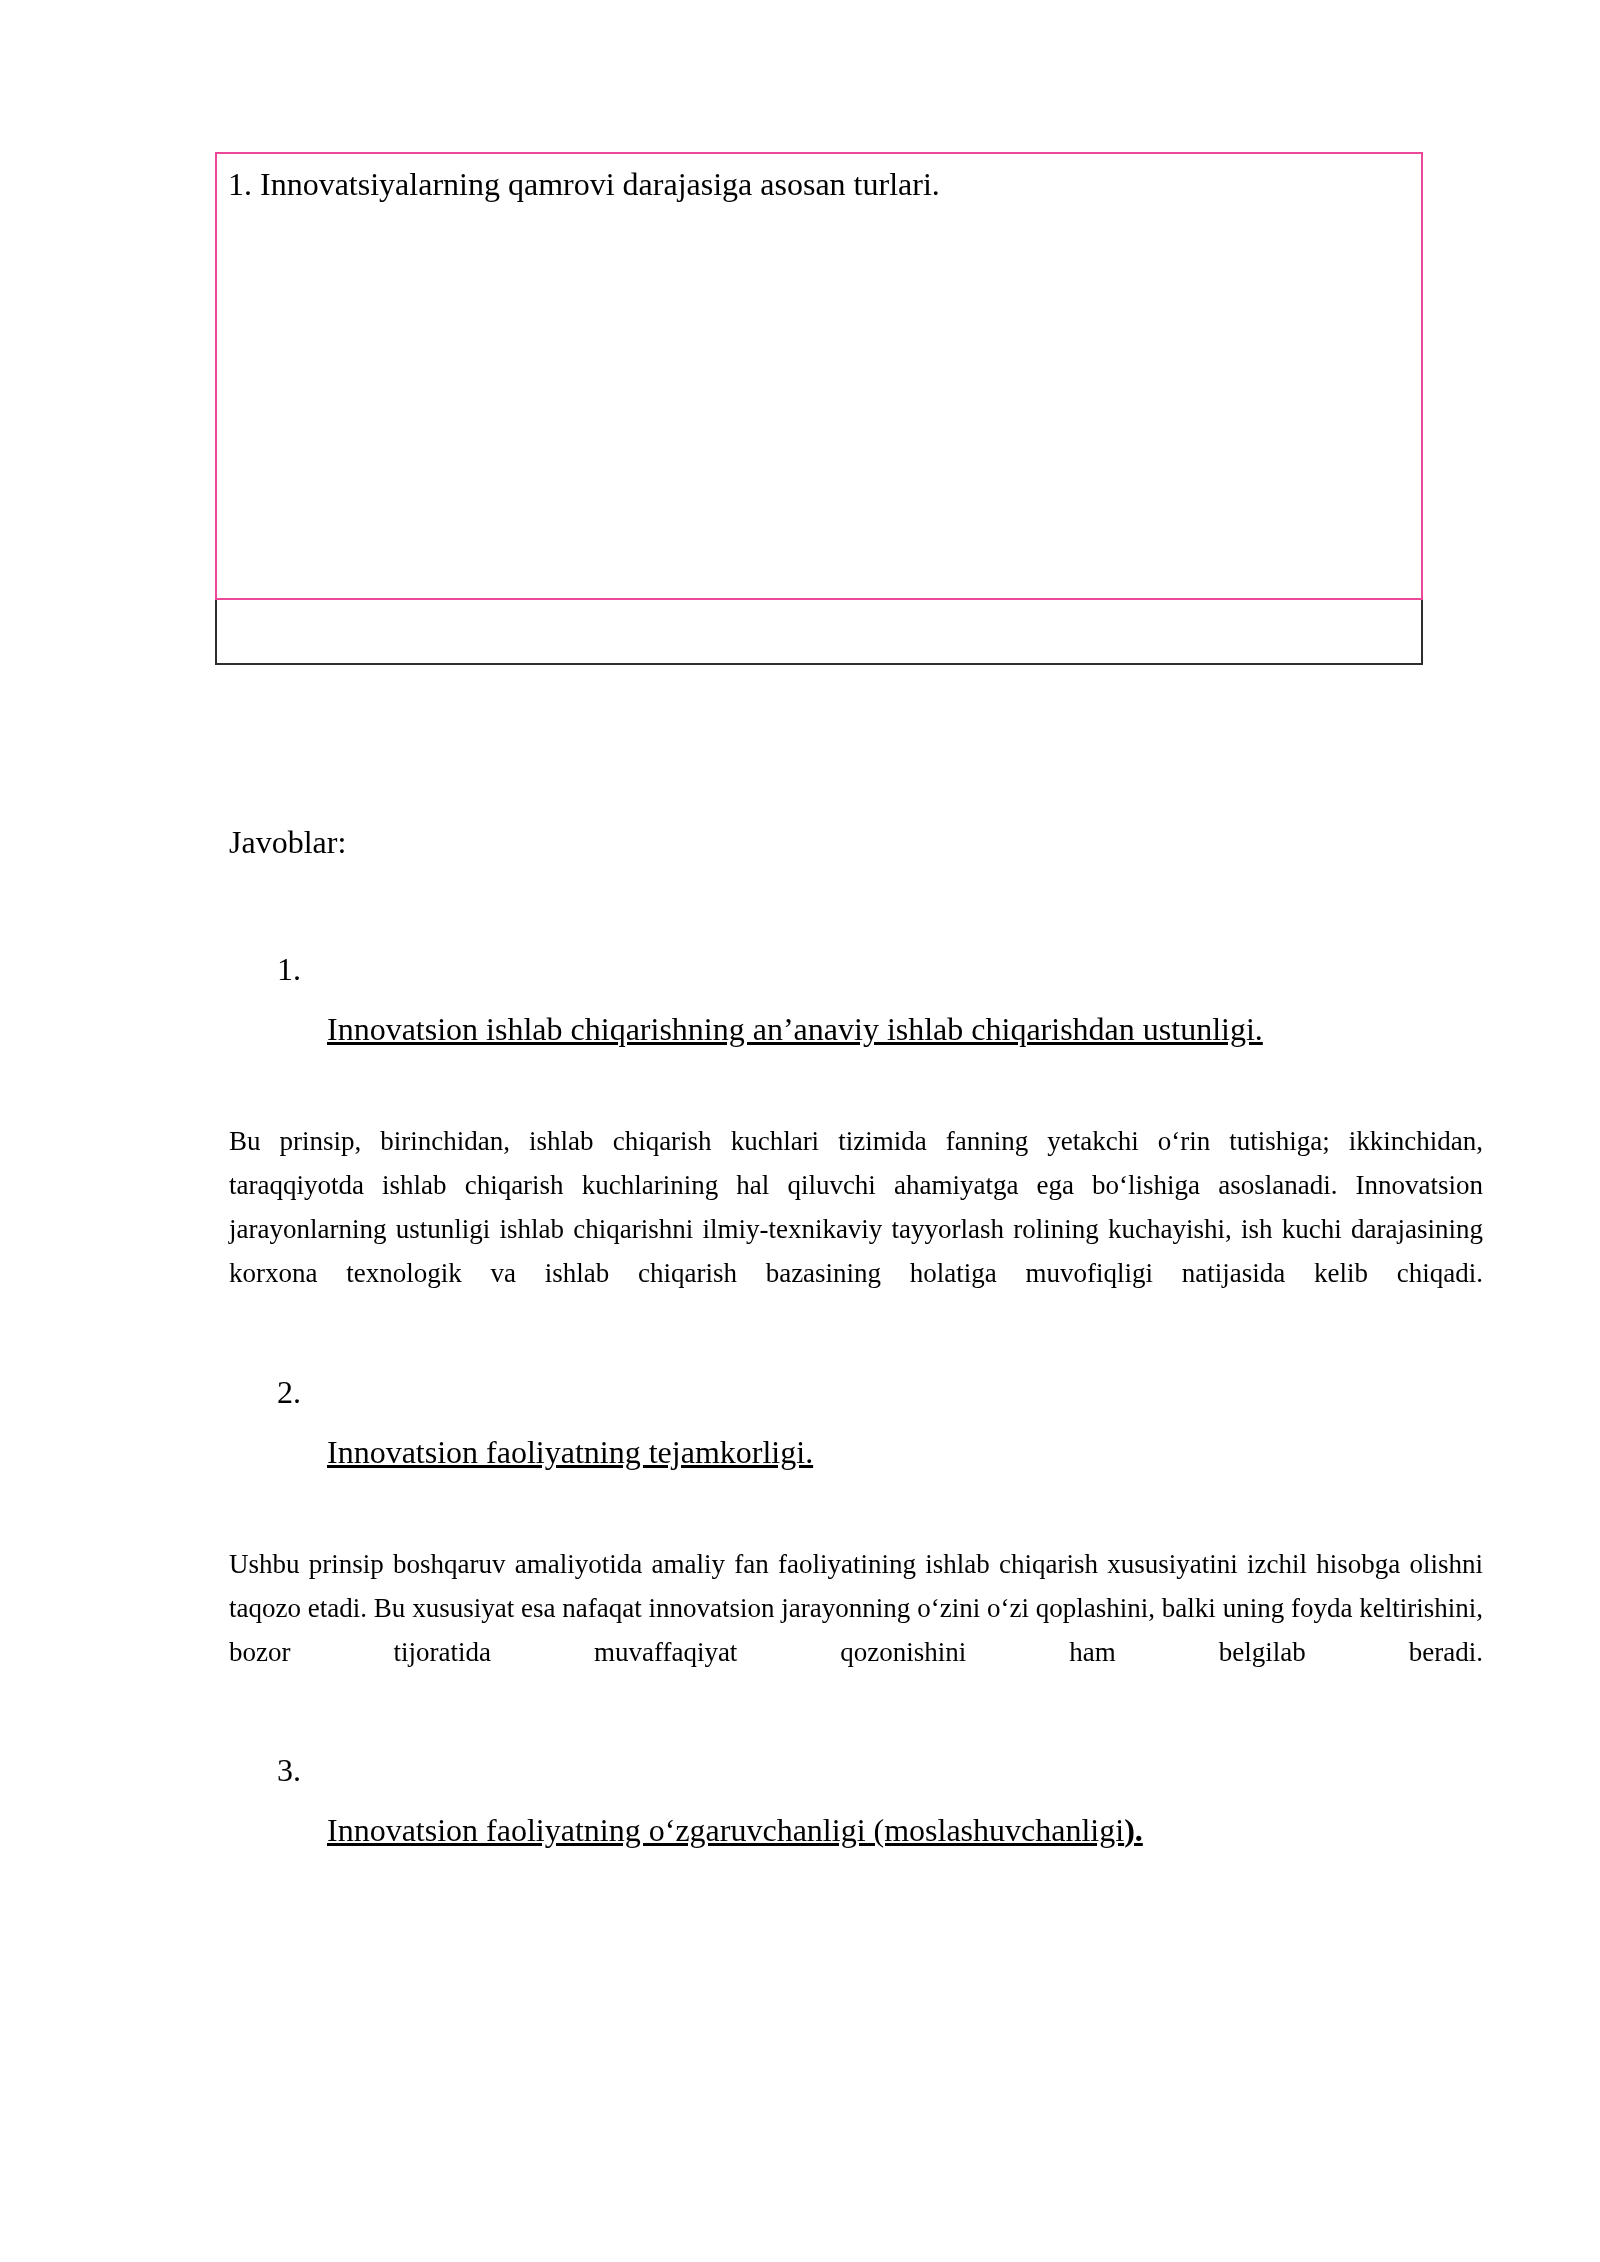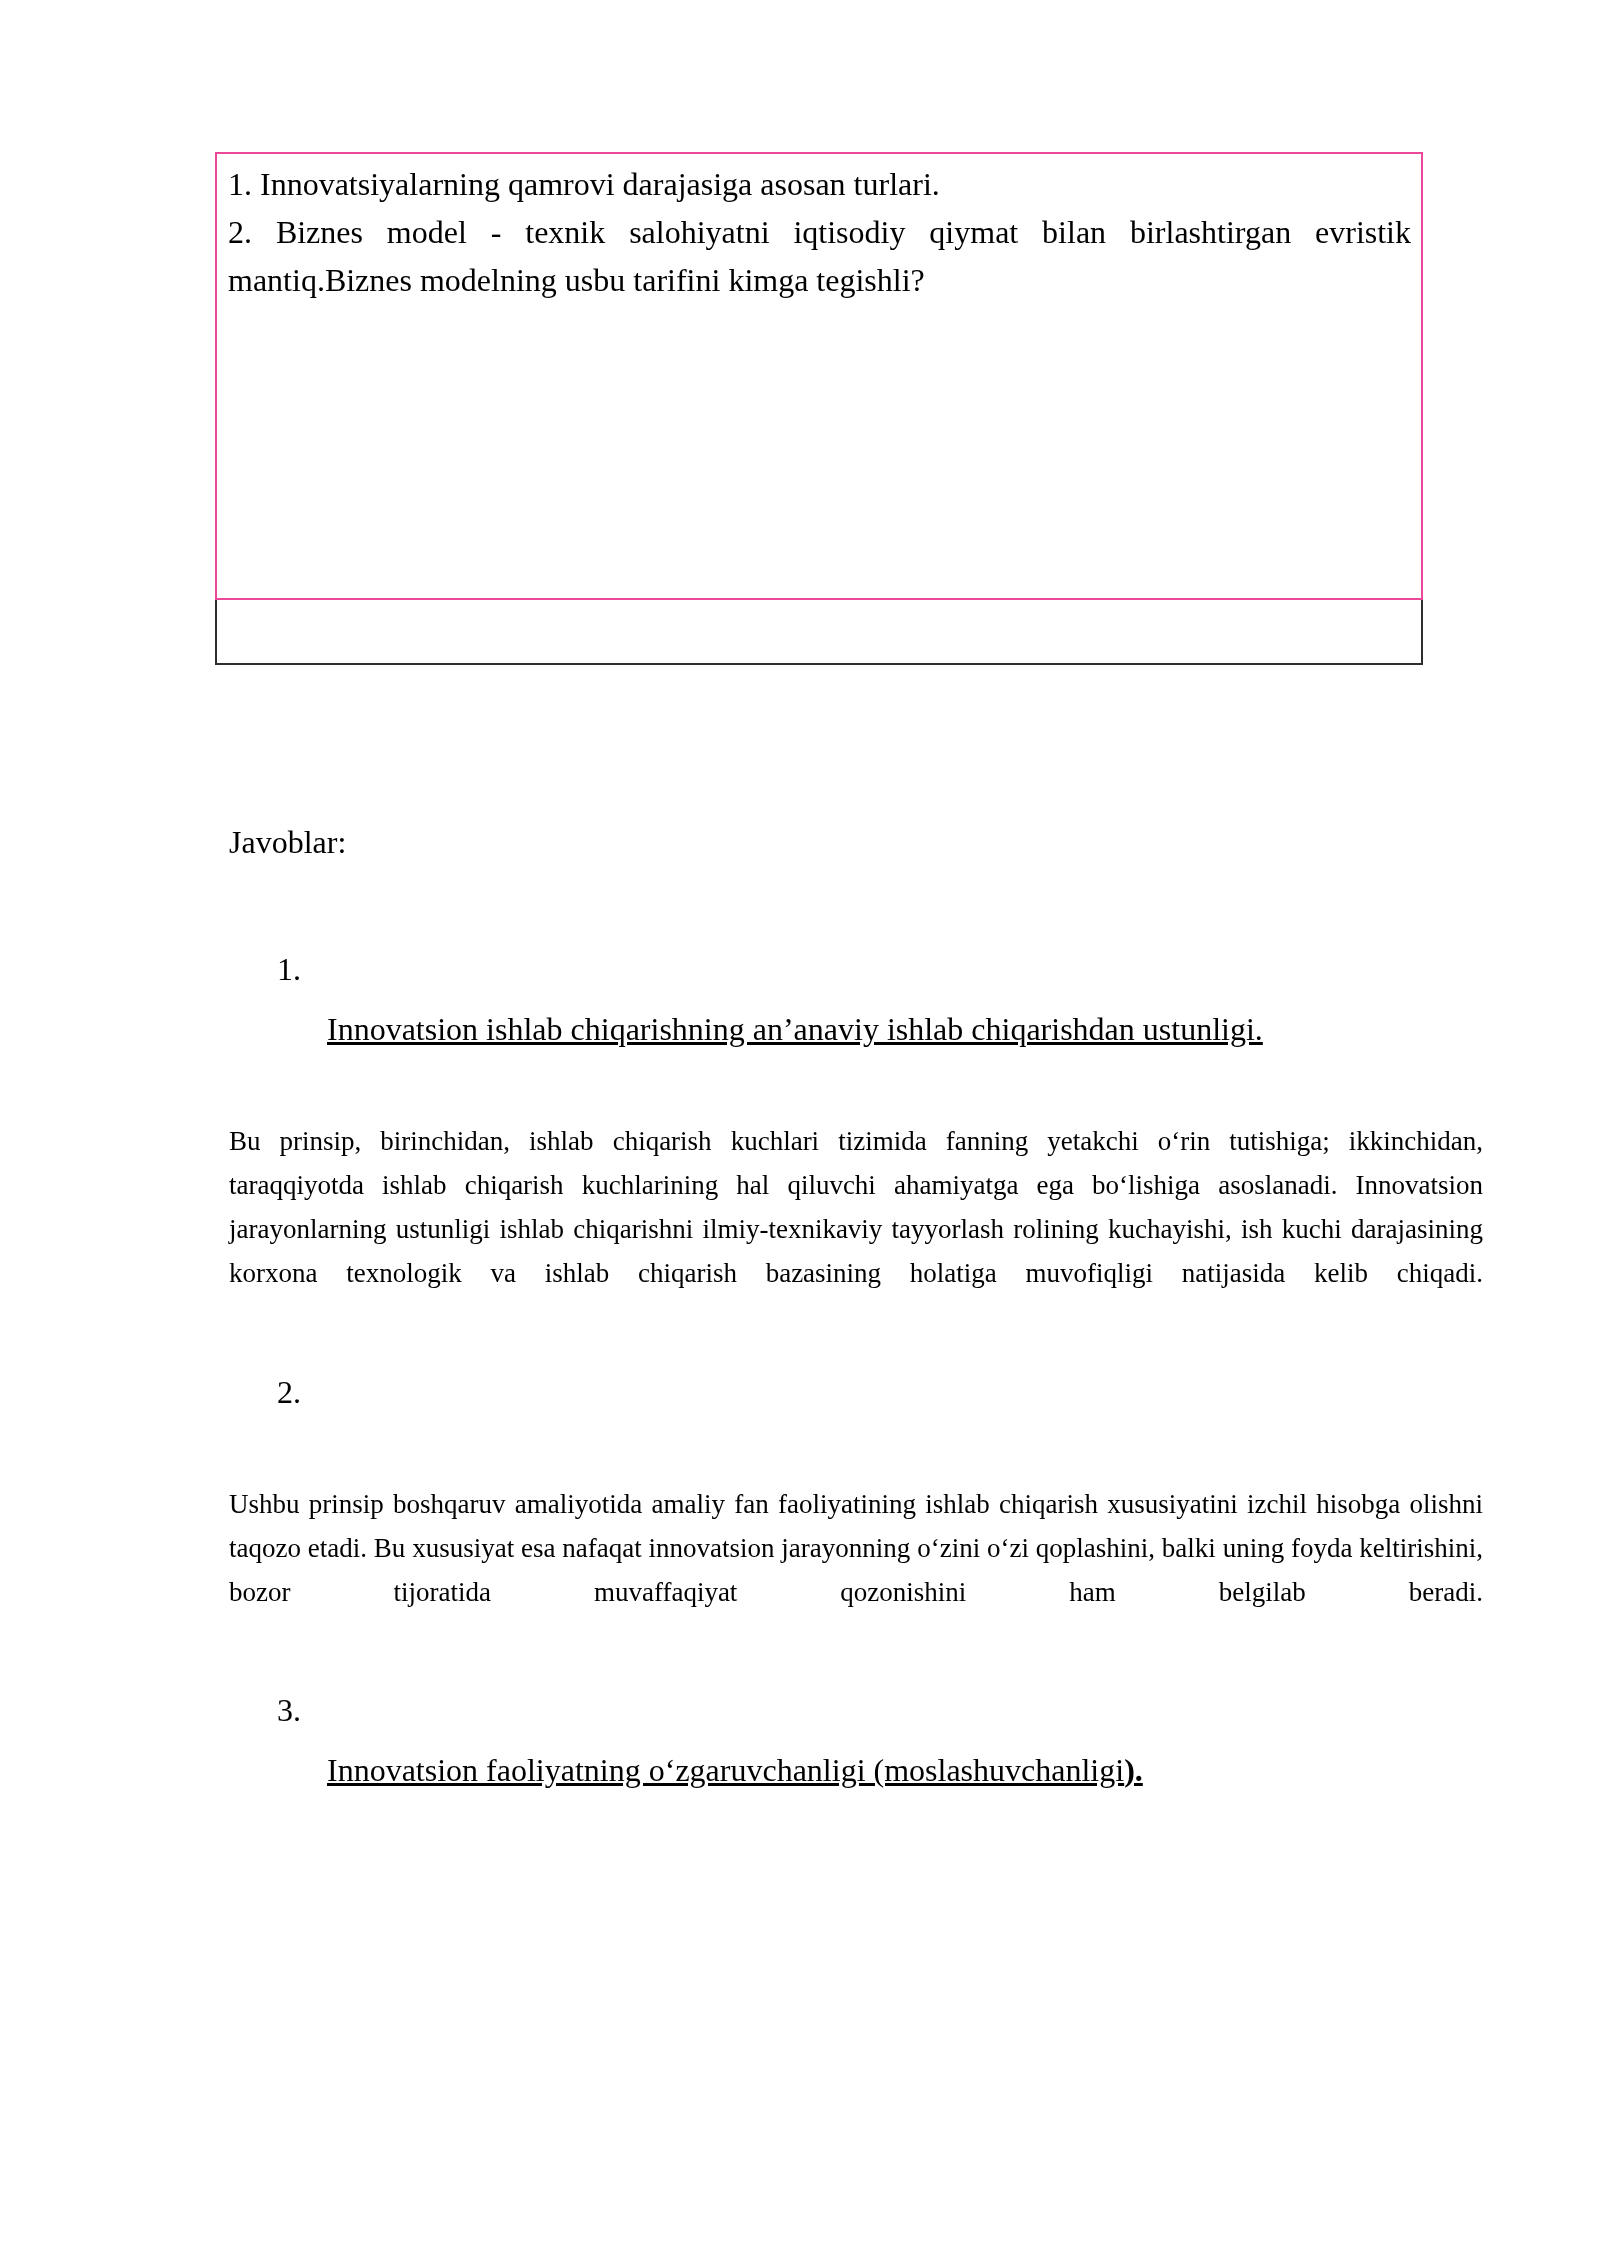--- a/index.html
+++ b/index.html
@@ -95,39 +95,39 @@
   .bold { font-weight: bold; }
 </style>
 </head>
 <body>
 
 <div class="page">
 
   <div class="qbox">
     <div class="qbox-row1">
       <p class="q">1. Innovatsiyalarning qamrovi darajasiga asosan turlari.</p>
-      <p class="q q-justify">2. Biznes model - texnik salohiyatni iqtisodiy qiymat bilan birlashtirgan evristik mantiq.Biznes modelning usbu tarifini kimga tegishli?</p>
     </div>
     <div class="qbox-row2"></div>
   </div>
 
   <div class="content">
 
     <h2 class="answers-heading">Javoblar:</h2>
 
 
     <div class="list-item mt-item1">
       <p class="item-num">1.</p>
       <p class="item-desc">Innovatsion ishlab chiqarishning an’anaviy ishlab chiqarishdan ustunligi.</p>
     </div>
 
     <p class="answer-body">Bu prinsip, birinchidan, ishlab chiqarish kuchlari tizimida fanning yetakchi oʻrin tutishiga; ikkinchidan, taraqqiyotda ishlab chiqarish kuchlarining hal qiluvchi ahamiyatga ega boʻlishiga asoslanadi. Innovatsion jarayonlarning ustunligi ishlab chiqarishni ilmiy-texnikaviy tayyorlash rolining kuchayishi, ish kuchi darajasining korxona texnologik va ishlab chiqarish bazasining holatiga muvofiqligi natijasida kelib chiqadi.</p>
 
     <div class="list-item mt-item2">
       <p class="item-num">2.</p>
+      <p class="item-desc">Innovatsion faoliyatning tejamkorligi.</p>
     </div>
 
     <p class="answer-body">Ushbu prinsip boshqaruv amaliyotida amaliy fan faoliyatining ishlab chiqarish xususiyatini izchil hisobga olishni taqozo etadi. Bu xususiyat esa nafaqat innovatsion jarayonning oʻzini oʻzi qoplashini, balki uning foyda keltirishini, bozor tijoratida muvaffaqiyat qozonishini ham belgilab beradi.</p>
 
     <div class="list-item mt-item3">
       <p class="item-num">3.</p>
       <p class="item-desc"><span>Innovatsion faoliyatning oʻzgaruvchanligi (moslashuvchanligi</span><span class="bold">).</span></p>
     </div>
 
   </div>

